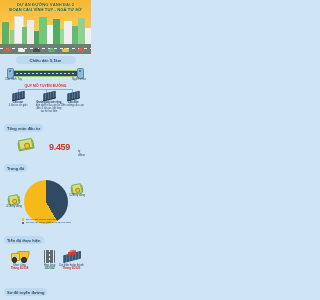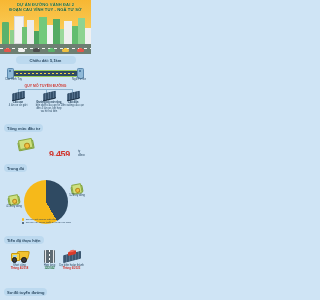--- a/index.html
+++ b/index.html
@@ -200,21 +200,21 @@
 
   <div class="sec">
     <span class="pill left">Tổng mức đầu tư</span>
 
     <div class="cost">
       <div class="money" style="left:14px;top:7px;">
         <div class="bill"></div>
           <div class="bill2"></div>
           <div class="coin"></div>
       </div>
-      <div class="bignum" style="left:45px;top:16px;">9.459</div>
+      <div class="bignum" style="left:45px;top:9px;">9.459</div>
       <div class="bigunit" style="left:74px;top:15px;">tỷ đồng</div>
     </div>
   </div>
 
   <div class="sec" style="margin-top:-10px;">
     <span class="pill left">Trong đó</span>
 
     <div class="piebox">
       <div class="pie"></div>
 

